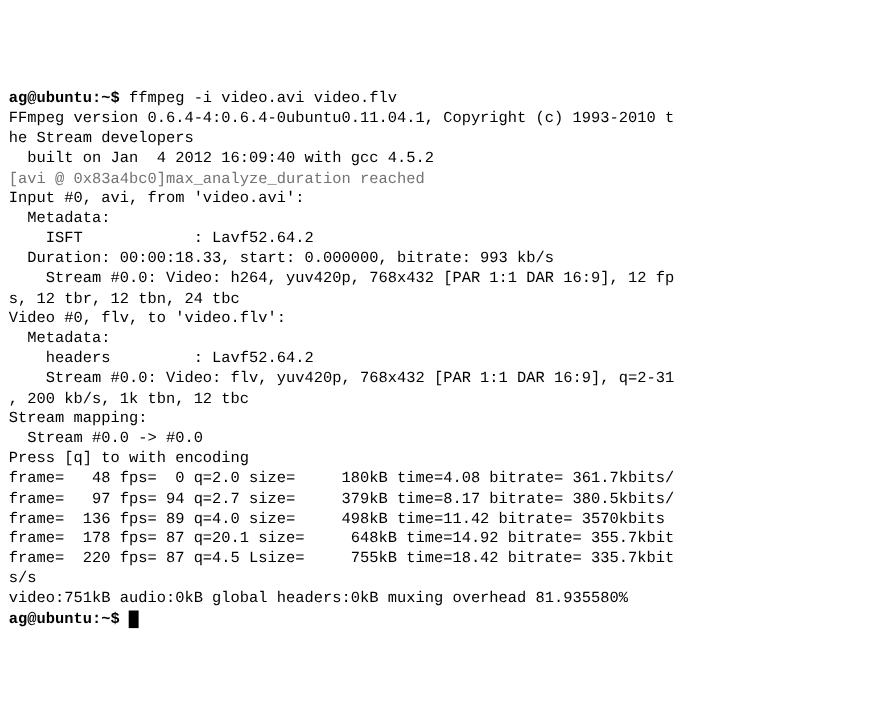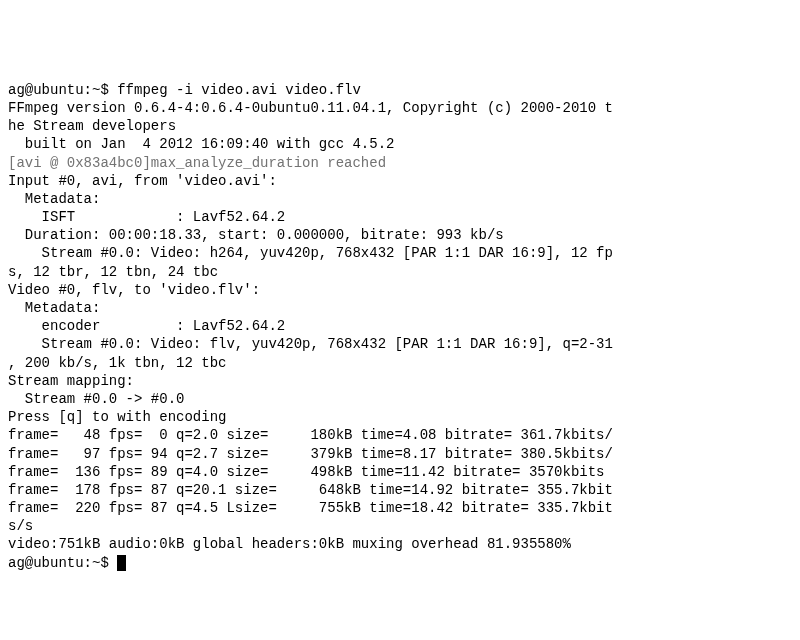--- a/index.html
+++ b/index.html
@@ -12,49 +12,49 @@
       color: #000000;
       white-space: pre;
     }
     .terminal-line {
       white-space: pre;
     }
     .warning {
       color: #737373;
     }
     .prompt {
-      font-weight: normal;
+      font-weight: bold;
     }
     .cursor {
       display: inline-block;
       width: 9px;
       height: 16px;
       background: #000000;
       vertical-align: text-bottom;
     }
   </style>
 </head>
 <body>
 
 
 
 <div class="terminal"><span class="terminal-line"><span class="prompt">ag@ubuntu:~$ </span><span>ffmpeg -i video.avi video.flv</span></span>
-<span class="terminal-line">FFmpeg version 0.6.4-4:0.6.4-0ubuntu0.11.04.1, Copyright (c) 2000-2010 t</span>
+<span class="terminal-line">FFmpeg version 0.6.4-4:0.6.4-0ubuntu0.11.04.1, Copyright (c) 1993-2010 t</span>
 <span class="terminal-line">he Stream developers</span>
 <span class="terminal-line">  built on Jan  4 2012 16:09:40 with gcc 4.5.2</span>
 <span class="terminal-line warning">[avi @ 0x83a4bc0]max_analyze_duration reached</span>
 <span class="terminal-line">Input #0, avi, from 'video.avi':</span>
 <span class="terminal-line">  Metadata:</span>
 <span class="terminal-line">    ISFT            : Lavf52.64.2</span>
 <span class="terminal-line">  Duration: 00:00:18.33, start: 0.000000, bitrate: 993 kb/s</span>
 <span class="terminal-line">    Stream #0.0: Video: h264, yuv420p, 768x432 [PAR 1:1 DAR 16:9], 12 fp</span>
 <span class="terminal-line">s, 12 tbr, 12 tbn, 24 tbc</span>
 <span class="terminal-line">Video #0, flv, to 'video.flv':</span>
 <span class="terminal-line">  Metadata:</span>
-<span class="terminal-line">    encoder         : Lavf52.64.2</span>
+<span class="terminal-line">    headers         : Lavf52.64.2</span>
 <span class="terminal-line">    Stream #0.0: Video: flv, yuv420p, 768x432 [PAR 1:1 DAR 16:9], q=2-31</span>
 <span class="terminal-line">, 200 kb/s, 1k tbn, 12 tbc</span>
 <span class="terminal-line">Stream mapping:</span>
 <span class="terminal-line">  Stream #0.0 -&gt; #0.0</span>
 <span class="terminal-line">Press [q] to with encoding</span>
 <span class="terminal-line">frame=   48 fps=  0 q=2.0 size=     180kB time=4.08 bitrate= 361.7kbits/</span>
 <span class="terminal-line">frame=   97 fps= 94 q=2.7 size=     379kB time=8.17 bitrate= 380.5kbits/</span>
 <span class="terminal-line"><span>frame=  136 fps= 89 q=4.0 size=     498kB time=11.42 bitrate= 35</span><span style="position:relative;display:inline-block;width:0;">7</span><span>.0kbits</span></span>
 <span class="terminal-line">frame=  178 fps= 87 q=20.1 size=     648kB time=14.92 bitrate= 355.7kbit</span>
 <span class="terminal-line">frame=  220 fps= 87 q=4.5 Lsize=     755kB time=18.42 bitrate= 335.7kbit</span>

